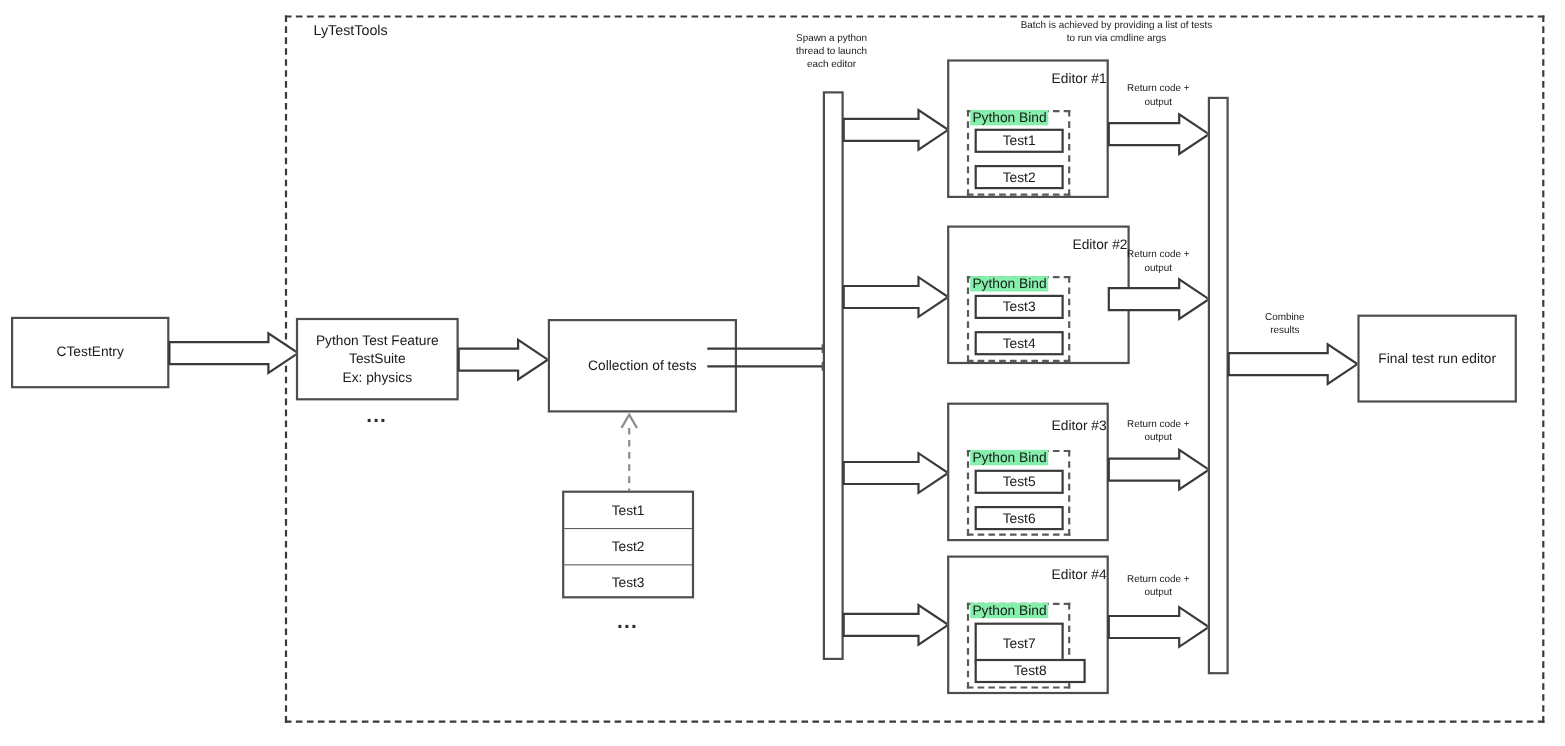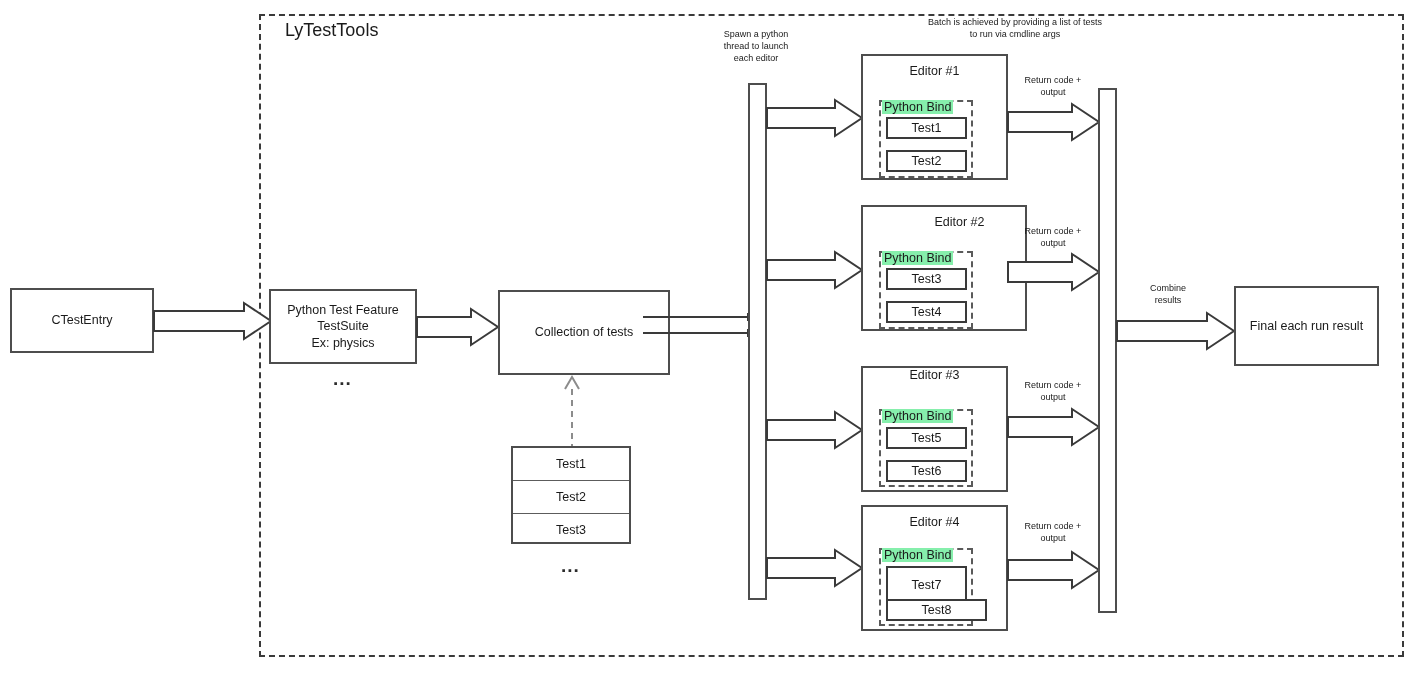--- a/index.html
+++ b/index.html
@@ -29,42 +29,42 @@
     justify-content: center;
     text-align: center;
     font-size: 12.5px;
     line-height: 1.32;
     color: #1a1a1a;
   }
   .box-top-label {
     border: 2px solid #4d4d4d;
     background: #ffffff;
     display: block;
-    text-align: center;
+    text-align: right;
     font-size: 12.5px;
     color: #1a1a1a;
   }
   
   .dashed-container {
     border: 2px dashed #3a3a3a;
     background: transparent;
   }
   .dashed-inner {
     border: 2px dashed #5a5a5a;
     background: transparent;
   }
   .label-small {
     font-size: 9px;
     line-height: 1.35;
     text-align: center;
     color: #1a1a1a;
     white-space: pre-line;
   }
   .label-left {
-    font-size: 18px;
+    font-size: 13px;
     text-align: left;
     color: #1a1a1a;
   }
   .ellipsis {
     font-size: 19px;
     font-weight: 700;
     letter-spacing: 1px;
     color: #2b2b2b;
     line-height: 1;
   }
@@ -203,21 +203,21 @@
   <div class="pybind-title" style="left:882px; top:251px;">Python Bind</div>
   <div class="abs testbox" style="left:886px; top:268px; width:81px; height:22px;">Test3</div>
   <div class="abs testbox" style="left:886px; top:301px; width:81px; height:22px;">Test4</div>
   <div class="abs label-small" style="left:1008px; top:225px; width:90px;">Return code +
 output</div>
   <svg class="arrow" style="left:1008px; top:254px;" width="92" height="36" viewBox="0 0 92 36">
     <polygon class="arrow-shape" points="0,8 64,8 64,0 91,18 64,36 64,28 0,28"></polygon>
   </svg>
 
   <div class="abs box-top-label" style="left:861px; top:366px; width:147px; height:126px;">
-    <div style="margin-top:0;">Editor #3</div>
+    <div style="margin-top:12px;">Editor #3</div>
   </div>
   <div class="abs dashed-inner" style="left:879px; top:409px; width:94px; height:78px;"></div>
   <div class="pybind-title" style="left:882px; top:409px;">Python Bind</div>
   <div class="abs testbox" style="left:886px; top:427px; width:81px; height:22px;">Test5</div>
   <div class="abs testbox" style="left:886px; top:460px; width:81px; height:22px;">Test6</div>
   <div class="abs label-small" style="left:1008px; top:379px; width:90px;">Return code +
 output</div>
   <svg class="arrow" style="left:1008px; top:409px;" width="92" height="36" viewBox="0 0 92 36">
     <polygon class="arrow-shape" points="0,8 64,8 64,0 91,18 64,36 64,28 0,28"></polygon>
   </svg>
@@ -238,16 +238,16 @@
   <div class="abs vbar" style="left:1098px; top:88px; width:19px; height:525px;"></div>
 
   <div class="abs label-small" style="left:1133px; top:282px; width:70px;">Combine
 results</div>
 
   <svg class="arrow" style="left:1117px; top:313px;" width="118" height="36" viewBox="0 0 118 36">
     <polygon class="arrow-shape" points="0,8 90,8 90,0 117,18 90,36 90,28 0,28"></polygon>
   </svg>
 
   <div class="abs box" style="left:1234px; top:286px; width:145px; height:80px;">
-    <span>Final each run result</span>
+    <span>Final test run editor</span>
   </div>
 
 </div>
 
 </body></html>

